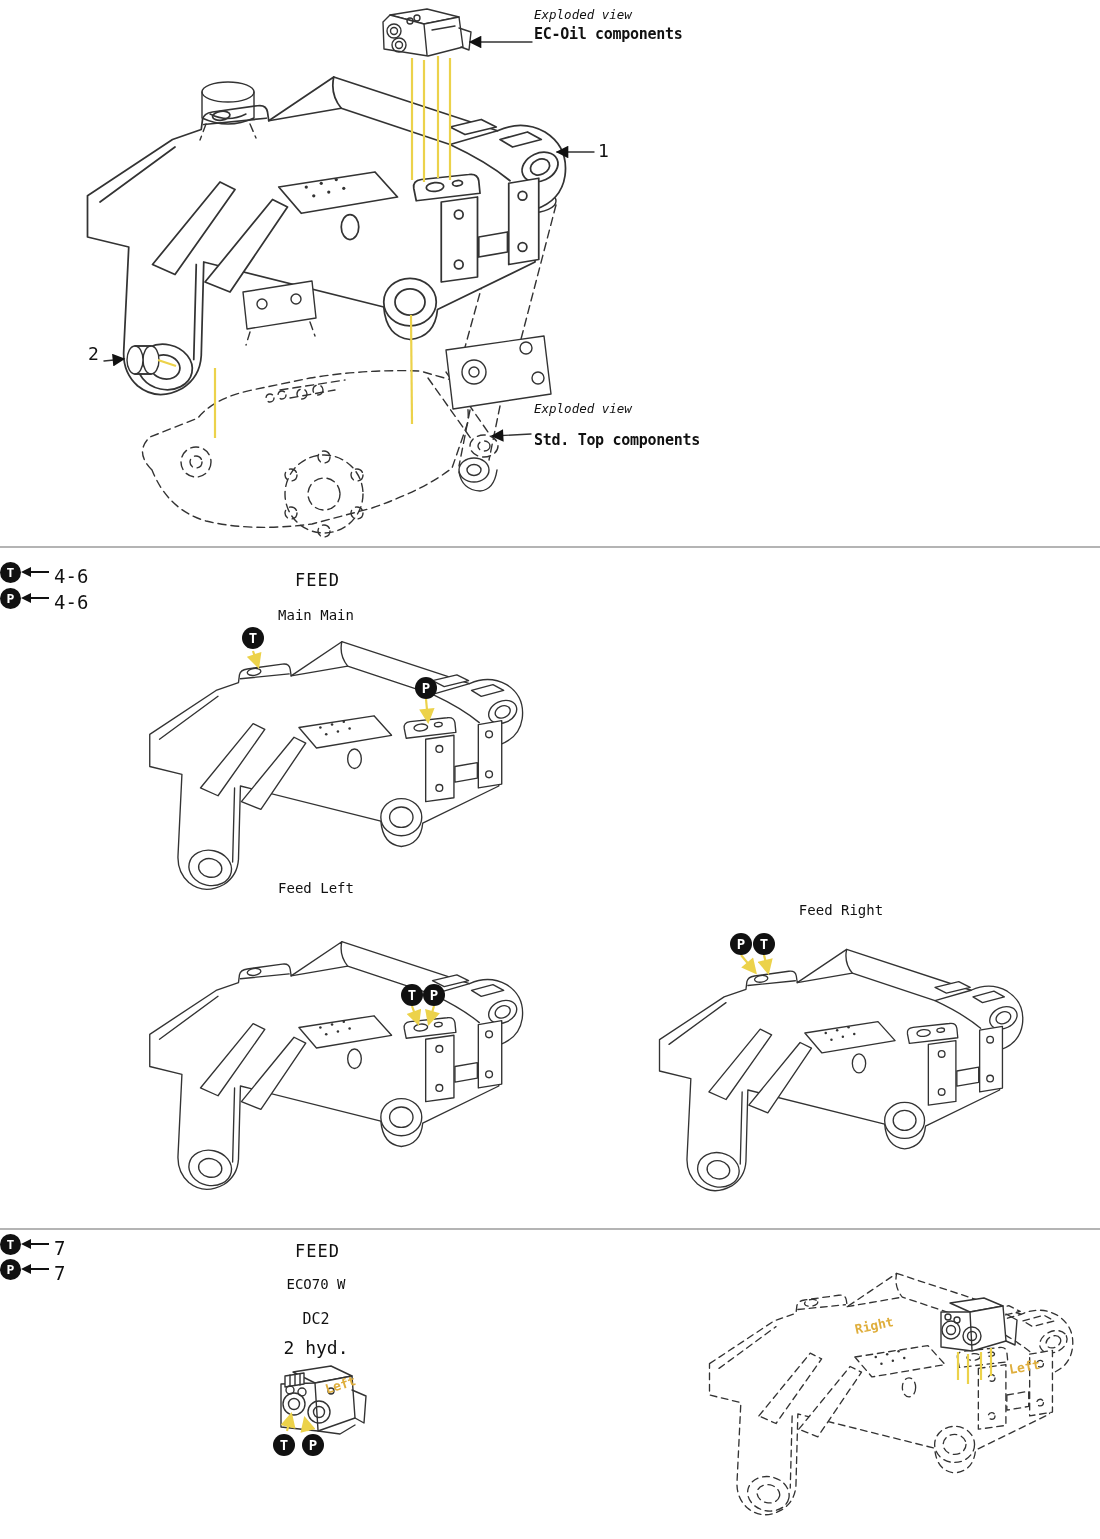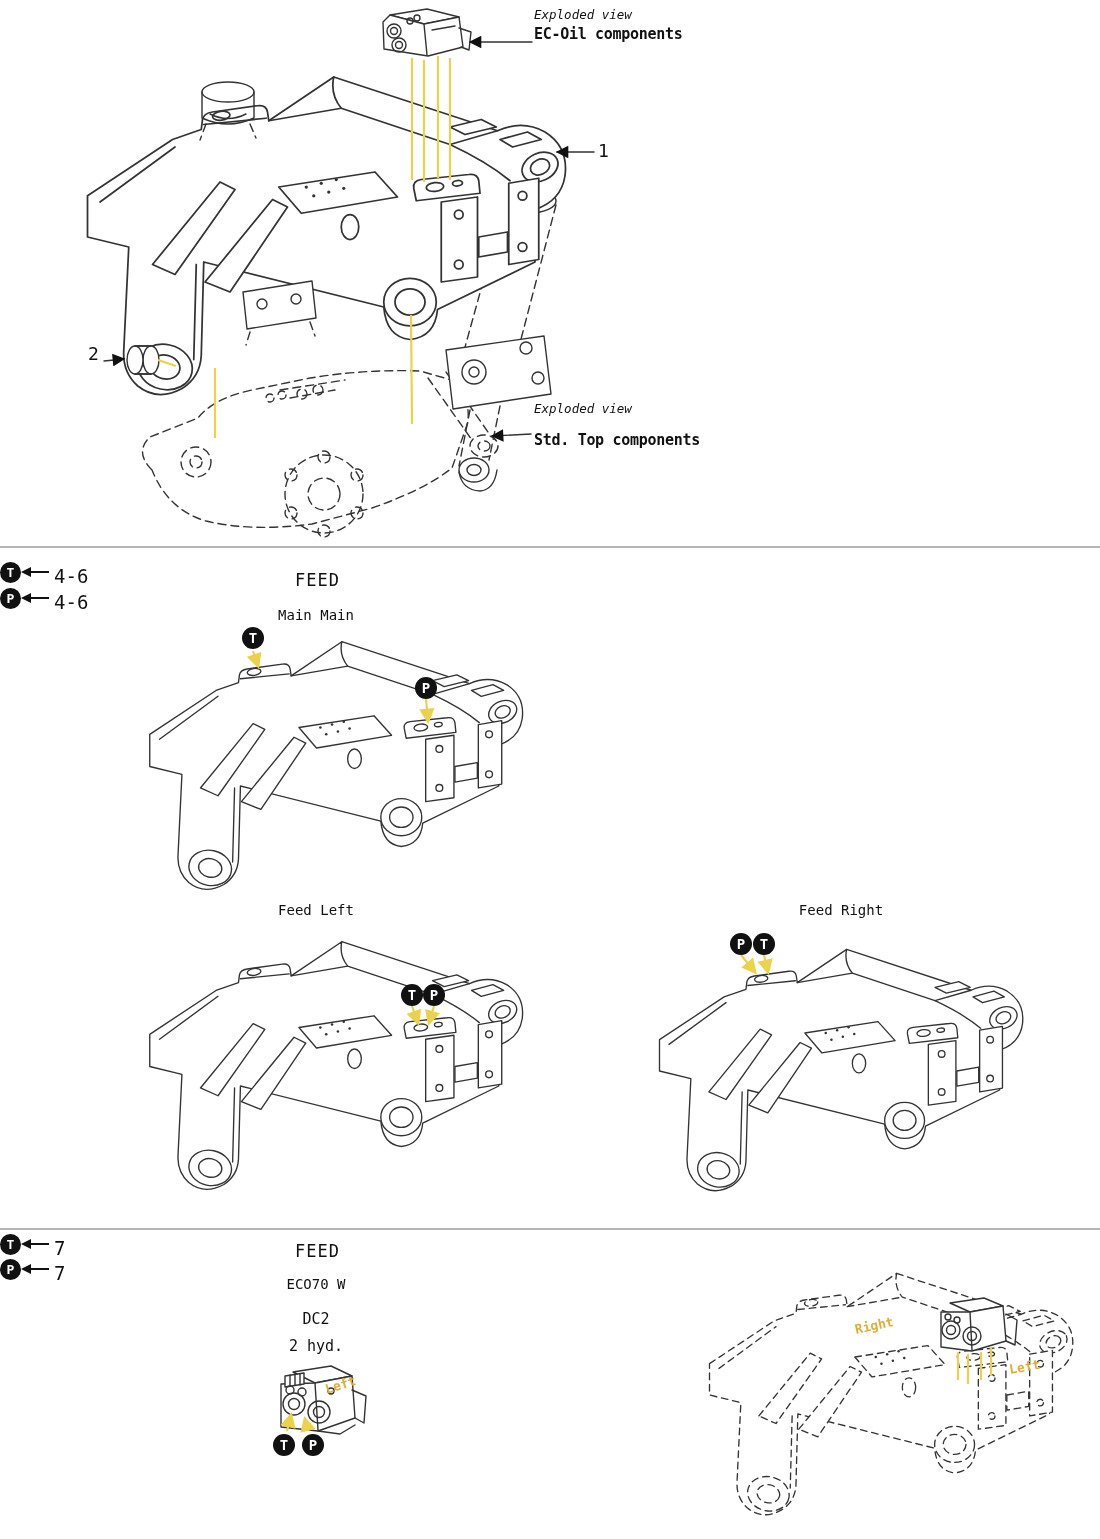--- a/index.html
+++ b/index.html
@@ -8,21 +8,21 @@
     font-family:"DejaVu Sans Mono", monospace; color:#111; overflow:hidden;
   }
   .canvas { position:absolute; left:0; top:0; }
   .divider { position:absolute; left:0; width:1100px; height:2px; background:#b4b4b4; }
 
   .lbl { position:absolute; white-space:pre; line-height:1.15;text-align:center; }
   .it   { font-style:italic; font-size:12.5px; }
   .cap  { font-size:15px; font-weight:bold; letter-spacing:-0.3px; }
   .title{ font-size:17px; letter-spacing:1px;margin-top:8px; }
   .sub  { font-size:14px; }
-  .sub2 { font-size:15px; }
+  .sub2 { font-size:18px; }
   .md   { font-size:15px; }
   .pnum { font-size:18px; }
   .ctr  { text-align:center; }
 
   .legend-row { position:absolute; display:flex; align-items:center; height:22px; }
   .pmark {
     width:21px; height:21px; border-radius:50%; background:#111; color:#fff;
     font-size:13px; font-weight:bold; display:flex; align-items:center; justify-content:center;
     flex:0 0 21px;
   }
@@ -303,21 +303,21 @@
 
   <div class="lbl it" style="left:534px; top:8px">Exploded view</div>
   <div class="lbl cap" style="left:534px; top:26px">EC-Oil components</div>
   <div class="lbl it" style="left:534px; top:402px">Exploded view</div>
   <div class="lbl cap" style="left:534px; top:432px">Std. Top components</div>
   <div class="lbl pnum" style="left:598px; top:141px">1</div>
   <div class="lbl pnum" style="left:88px;  top:344px">2</div>
 
   <div class="lbl title ctr" style="left:270px; top:563px; width:95px">FEED</div>
   <div class="lbl sub ctr" style="left:256px; top:607px; width:120px">Main Main</div>
-  <div class="lbl sub ctr" style="left:256px; top:902px; width:120px">Feed Left</div>
+  <div class="lbl sub ctr" style="left:256px; top:880px; width:120px">Feed Left</div>
   <div class="lbl sub ctr" style="left:781px; top:902px; width:120px">Feed Right</div>
 
   <div class="legend-row" style="left:0; top:561px">
     <span class="pmark">T</span>
     <span class="larrow"></span>
     <span class="legend-val">4-6</span>
   </div>
   <div class="legend-row" style="left:0; top:587px">
     <span class="pmark">P</span>
     <span class="larrow"></span>

